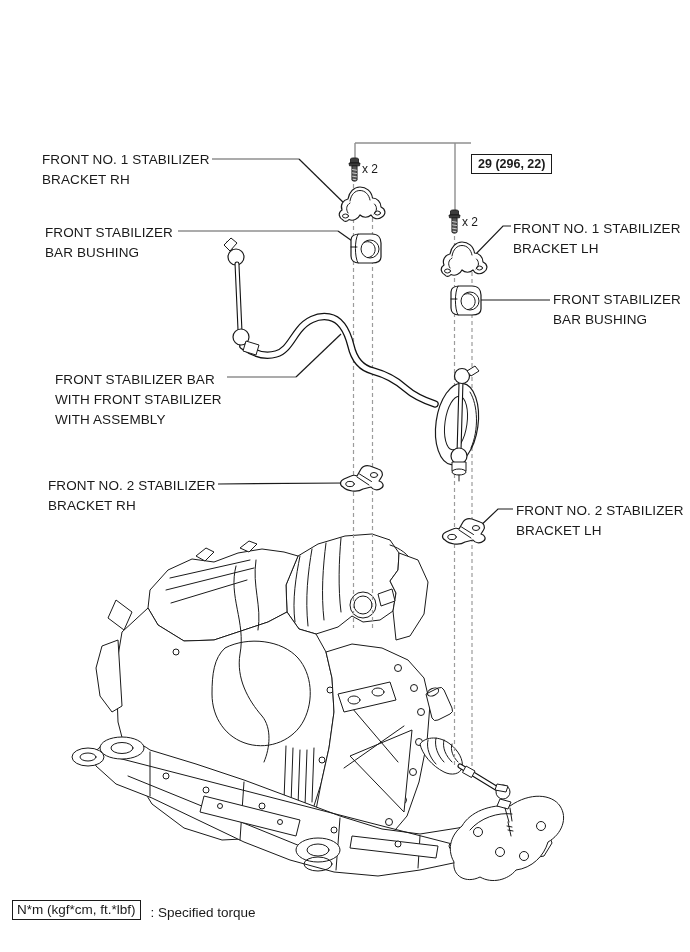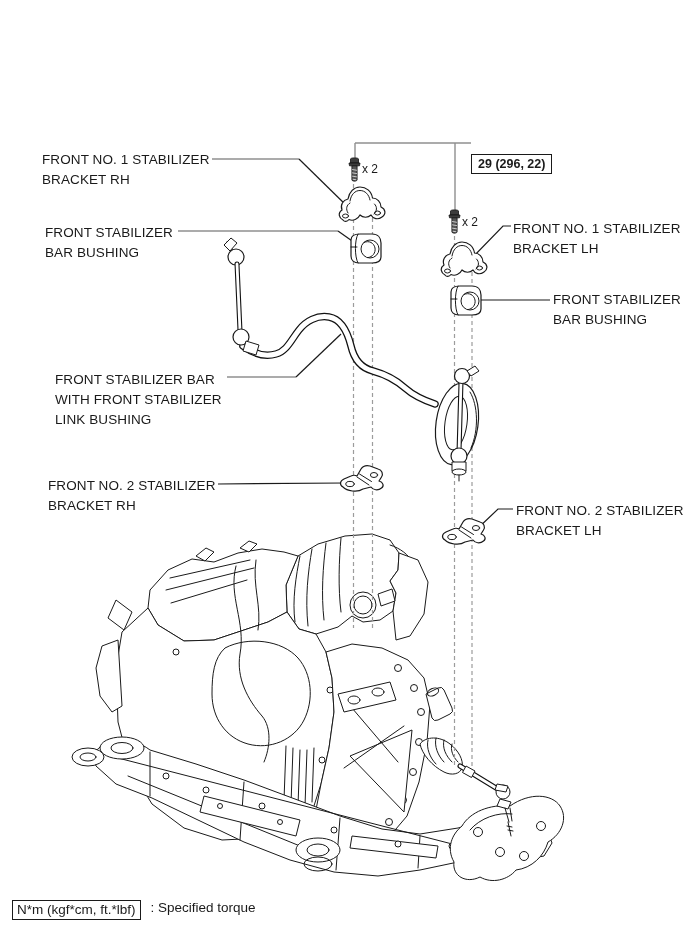--- a/index.html
+++ b/index.html
@@ -18,21 +18,21 @@
   .part-label{
     position:absolute;font-size:13.5px;line-height:20px;white-space:pre-line;
     letter-spacing:0.1px;color:var(--line);
   }
   .qty-label{position:absolute;font-size:12px;color:var(--line);}
   .torque-box{
     position:absolute;left:471px;top:134px;border:1.4px solid var(--line);
     background:var(--bg);font-size:12.5px;font-weight:bold;
     padding:2px 6px 2px 6px;white-space:nowrap;margin-top:20px;
   }
-  .legend{position:absolute;left:12px;top:900px;display:flex;align-items:flex-start;font-size:13.5px;}
+  .legend{position:absolute;left:12px;top:900px;display:flex;align-items:flex-end;font-size:13.5px;}
   .legend .unit-box{border:1px solid var(--line);padding:1px 4px 2px 4px;background:var(--bg);white-space:nowrap;}
   .legend .desc{margin-left:10px;white-space:pre;}
   
   .ln{stroke:var(--line);fill:none;stroke-width:1;stroke-linecap:round;stroke-linejoin:round;}
   .lnf{stroke:var(--line);fill:#fff;stroke-width:1;stroke-linejoin:round;}
   .lnf2{stroke:var(--line);fill:#fff;stroke-width:1.2;stroke-linejoin:round;}
   .gray{stroke:var(--leader);fill:none;stroke-width:1.4;}
   .blkline{stroke:var(--line);fill:none;stroke-width:1.2;}
   .dashln{stroke:var(--dash);fill:none;stroke-width:1.2;stroke-dasharray:4 3;}
   .tube-o{stroke:#111;fill:none;stroke-width:7.5;stroke-linecap:round;stroke-linejoin:round;}
@@ -280,21 +280,21 @@
   </svg>
 
   <div class="part-label" style="left:42px;top:150px;width:182px;">FRONT NO. 1 STABILIZER
 BRACKET RH</div>
 
   <div class="part-label" style="left:45px;top:223px;width:150px;">FRONT STABILIZER
 BAR BUSHING</div>
 
   <div class="part-label" style="left:55px;top:370px;width:178px;">FRONT STABILIZER BAR
 WITH FRONT STABILIZER
-LINK BUSHING</div>
+WITH ASSEMBLY</div>
 
   <div class="part-label" style="left:48px;top:476px;width:182px;">FRONT NO. 2 STABILIZER
 BRACKET RH</div>
 
   <div class="part-label" style="left:513px;top:219px;width:174px;">FRONT NO. 1 STABILIZER
 BRACKET LH</div>
 
   <div class="part-label" style="left:553px;top:290px;width:136px;">FRONT STABILIZER
 BAR BUSHING</div>
 

